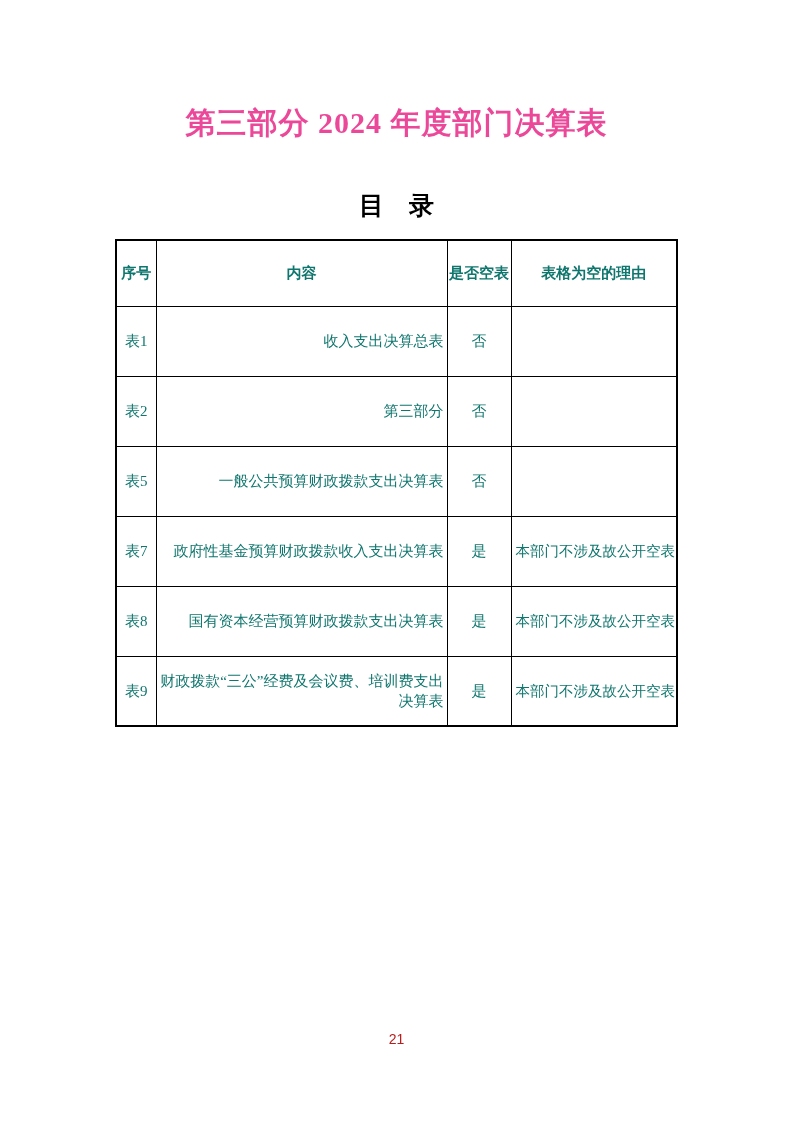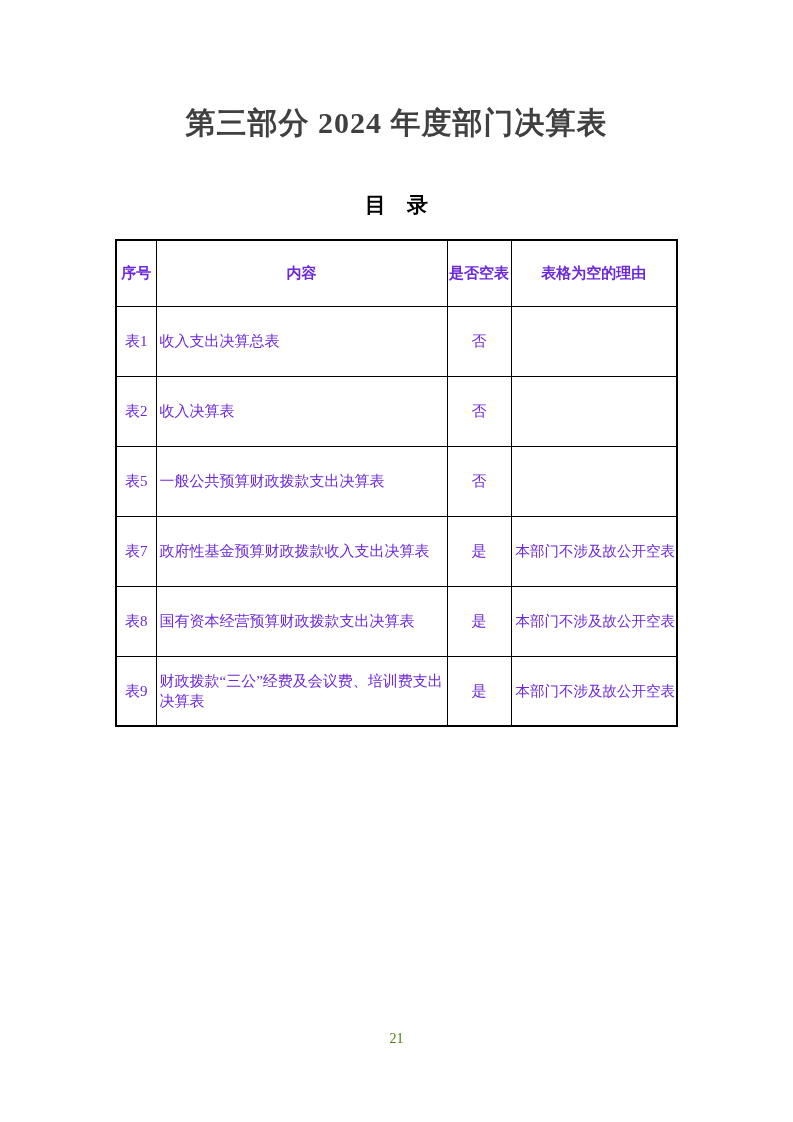--- a/index.html
+++ b/index.html
@@ -15,64 +15,64 @@
     overflow: hidden;
   }
   .doc-title {
     margin: 0;
     padding-top: 103px;
     text-align: center;
     font-family: "Liberation Serif", "DejaVu Serif", serif;
     font-weight: bold;
     font-size: 30px;
     line-height: 40px;
-    color: #404040;
+    color: #ec4899;
     letter-spacing: 1px;
   }
   .toc-heading {
     margin: 0;
     margin-top: 49px;
     text-align: center;
     font-family: "Liberation Sans", "DejaVu Sans", sans-serif;
     font-weight: bold;
-    font-size: 21px;
+    font-size: 25px;
     line-height: 26px;
     color: #000000;
   }
   table.toc-table {
     margin: 21px auto 0 auto;
     border-collapse: collapse;
     table-layout: fixed;
     width: 561px;
     border: 2px solid #000000;
   }
   .toc-table th, .toc-table td {
     border: 1.5px solid #000000;
-    color: #6d28d9;
+    color: #0f766e;
     vertical-align: middle;
     overflow: visible;
   }
   .toc-table thead tr { height: 66px; }
   .toc-table tbody tr { height: 70px; }
   .toc-table th {
     font-family: "Liberation Sans", "DejaVu Sans", sans-serif;
     font-weight: bold;
     font-size: 15px;
     text-align: center;
     padding: 0;
   }
   .toc-table td {
     font-family: "Liberation Serif", "DejaVu Serif", serif;
     font-size: 15px;
     line-height: 20px;
     padding: 4px;
   }
   td.cell-no    { text-align: center; }
   td.cell-content {
-    text-align: left;
+    text-align: right;
     padding: 2px 3px 2px 3px;
     position: relative;
   }
   td.cell-is_empty { text-align: center; }
   td.cell-reason {
     text-align: center;
     white-space: nowrap;
     font-size: 14.5px;
   }
   .green-marker {
@@ -83,23 +83,23 @@
     height: 0;
     border-top: 6px solid #008000;
     border-right: 6px solid transparent;
   }
   .page-number {
     position: absolute;
     top: 1031px;
     left: 0;
     width: 100%;
     text-align: center;
-    font-family: Liberation Serif, serif;
+    font-family: Liberation Sans, sans-serif;
     font-size: 14px;
-    color: #4d7c0f;
+    color: #b91c1c;
   }
 </style>
 </head>
 <body>
 
 <div class="page">
 
   <h1 class="doc-title">第三部分 2024 年度部门决算表</h1>
 
   <h2 class="toc-heading">目　录</h2>
@@ -121,21 +121,21 @@
     </thead>
     <tbody>
         <tr>
           <td class="cell-no">表1</td>
           <td class="cell-content">收入支出决算总表</td>
           <td class="cell-is_empty">否</td>
           <td class="cell-reason"></td>
         </tr>
         <tr>
           <td class="cell-no">表2</td>
-          <td class="cell-content">收入决算表</td>
+          <td class="cell-content">第三部分</td>
           <td class="cell-is_empty">否</td>
           <td class="cell-reason"></td>
         </tr>
         <tr>
           <td class="cell-no">表5</td>
           <td class="cell-content">一般公共预算财政拨款支出决算表</td>
           <td class="cell-is_empty">否</td>
           <td class="cell-reason"></td>
         </tr>
         <tr>

